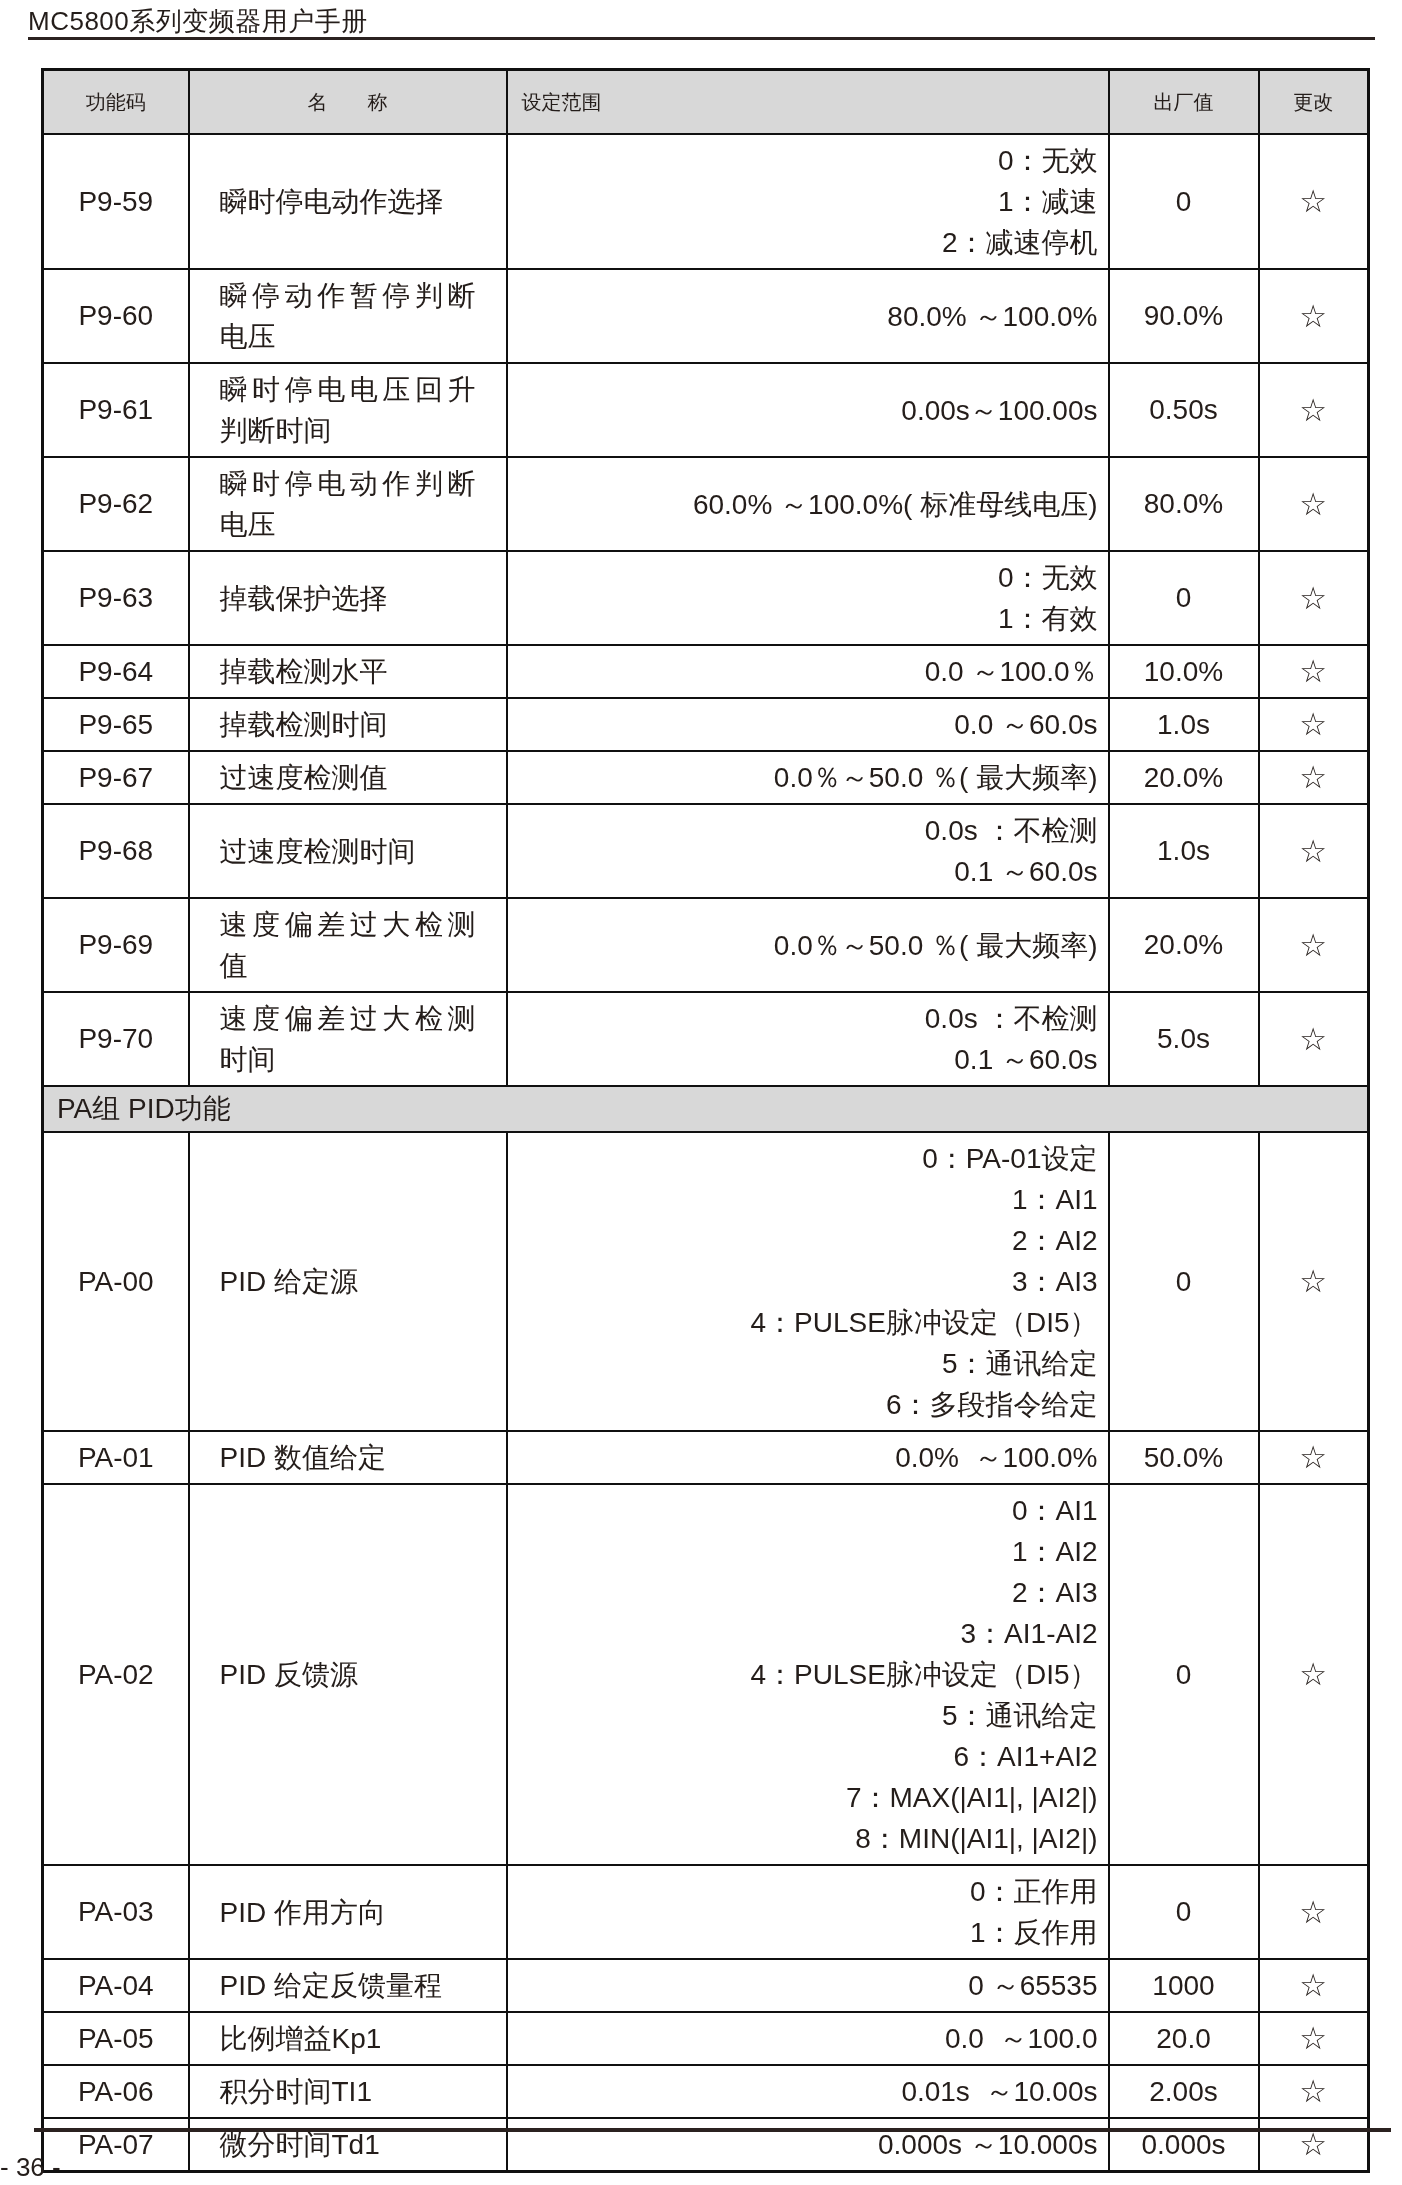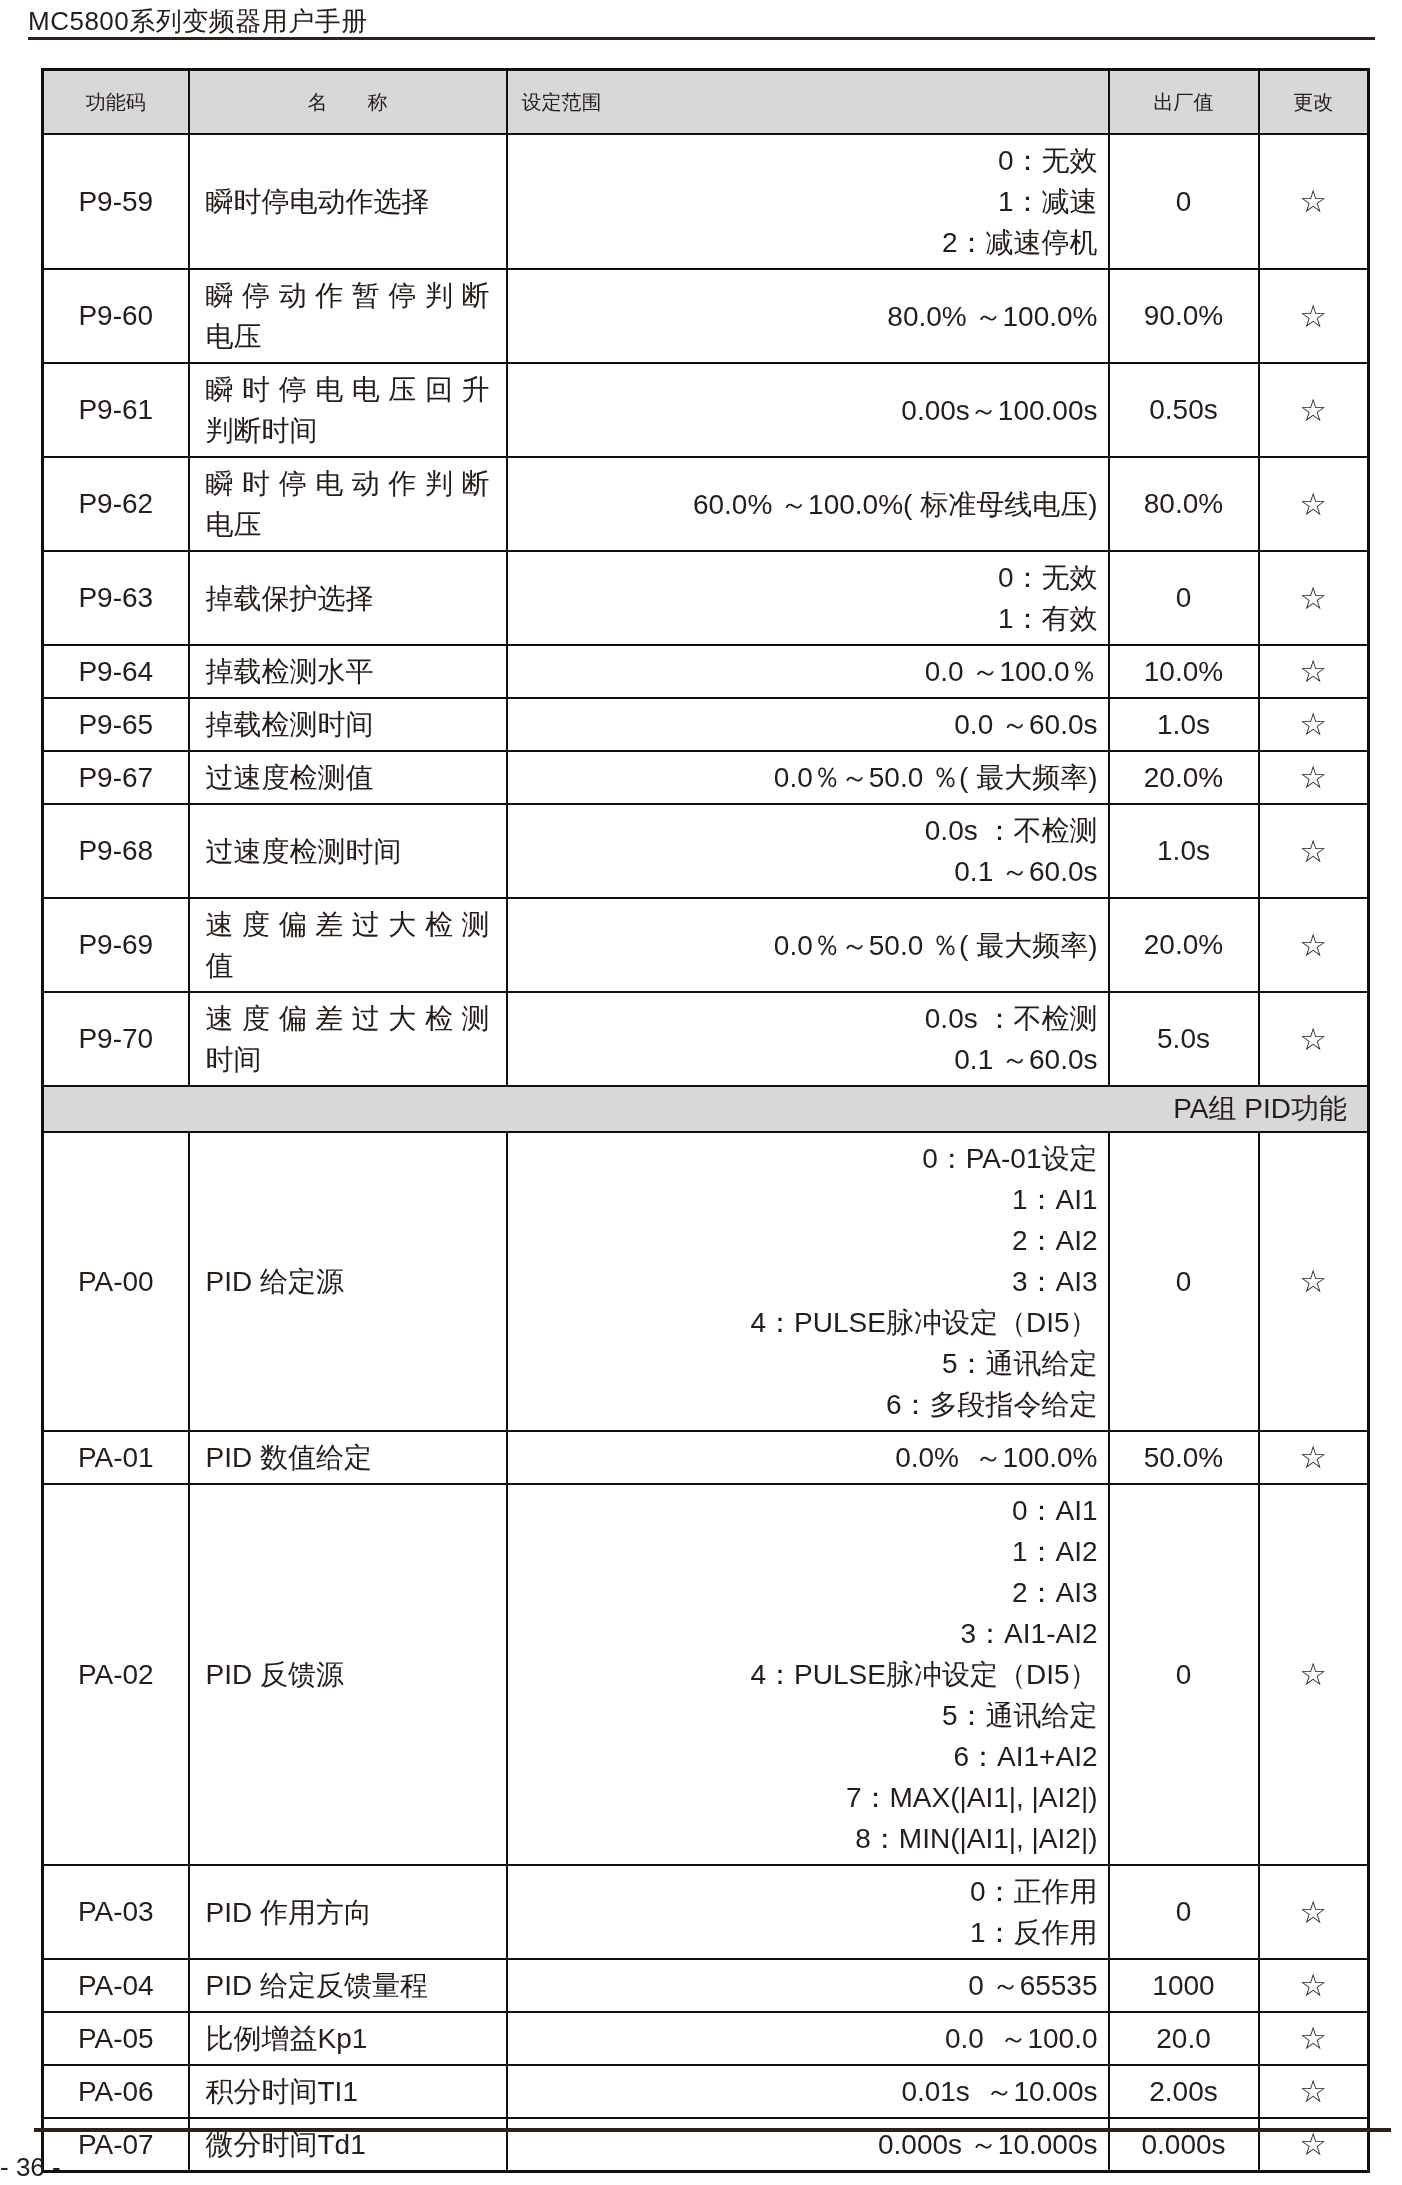--- a/index.html
+++ b/index.html
@@ -45,32 +45,32 @@
   .params th.c-range { text-align: left; padding-left: 14px; }
 
   .params td {
     border: 2px solid #101010;
     font-size: 28px;
     vertical-align: middle;
     padding: 5px 4px;
     overflow: hidden;
   }
   .c-code, .c-default, .c-change { text-align: center; }
-  .c-name  { padding: 5px 16px !important; }
+  .c-name  { padding: 5px 30px !important; }
   .c-range { padding: 5px 10px 5px 14px !important; text-align: right; }
 
   .line { line-height: 41px; white-space: pre-wrap; }
   .name-line.justify { text-align: justify; text-align-last: justify; }
 
   td.section-cell {
     background: var(--header-bg, #d8d8d8);
-    text-align: right;
+    text-align: left;
     font-size: 28px;
     height: 40px;
-    padding: 2px 20px;
+    padding: 2px 13px;
   }
 
   .c-change .star { font-size: 31px; color: #241d1a; }
 
   .footer-rule {
     position: absolute; left: 34px; top: 2128px;
     width: 1357px; height: 4px; background: var(--rule, #2b2220);
   }
   .page-number {
     position: absolute; left: 0; top: 2152px; width: 100%;

